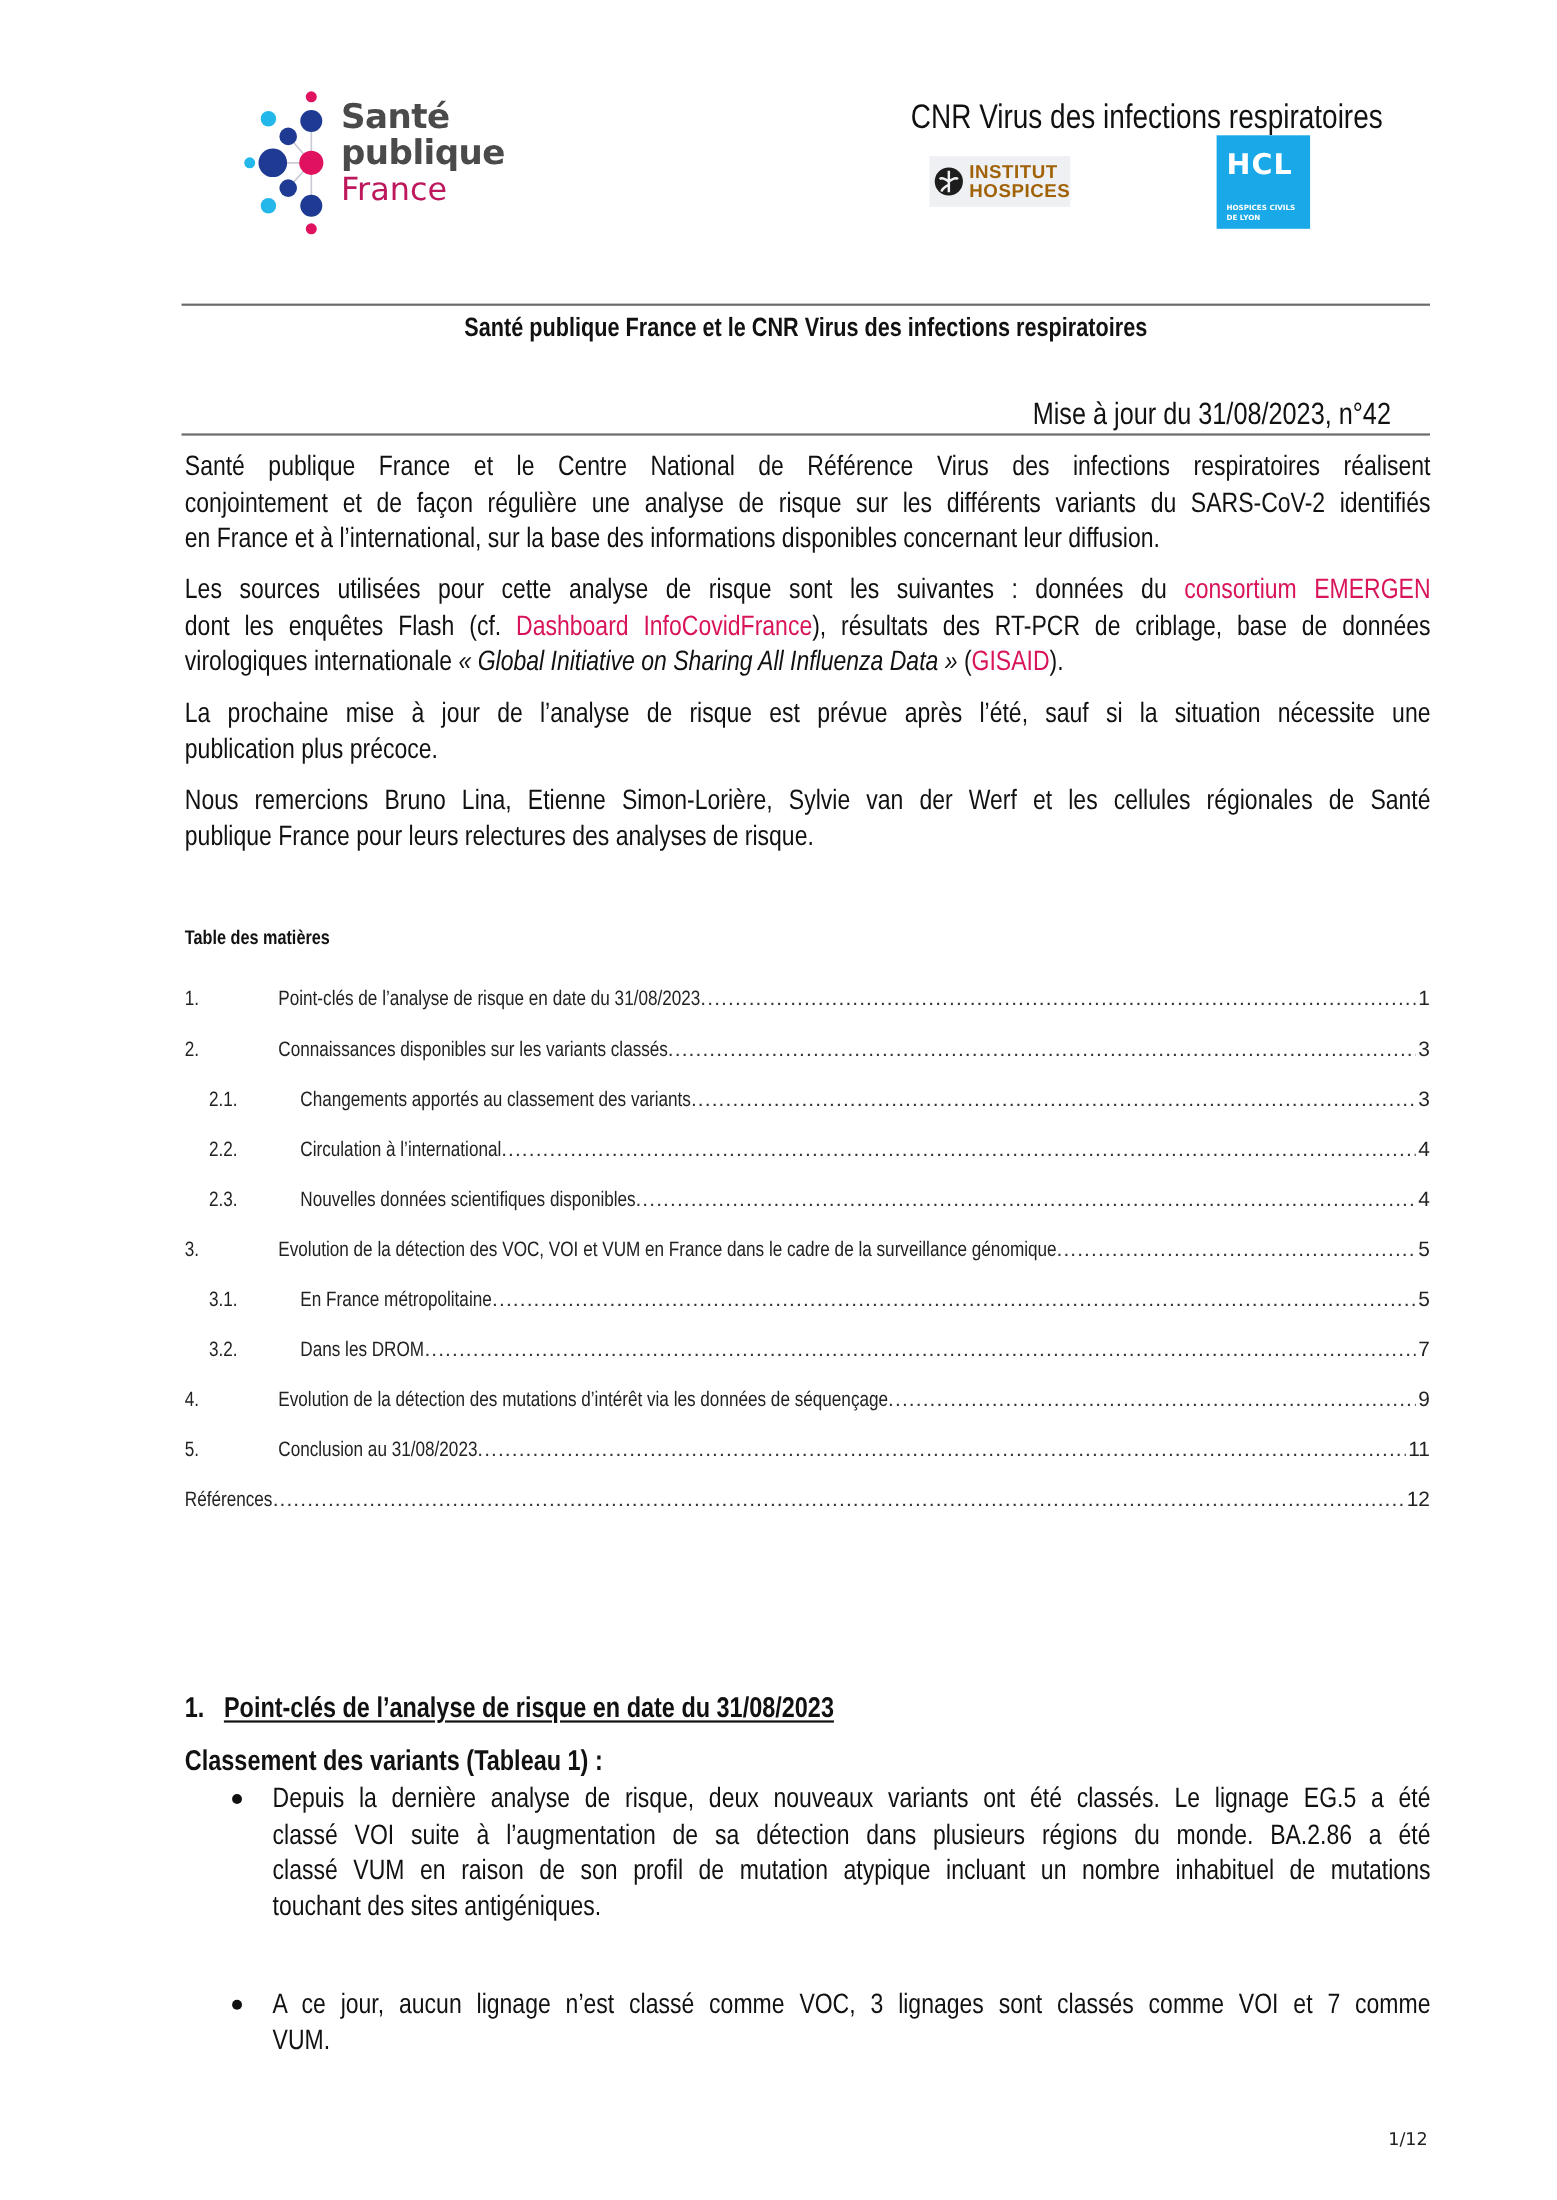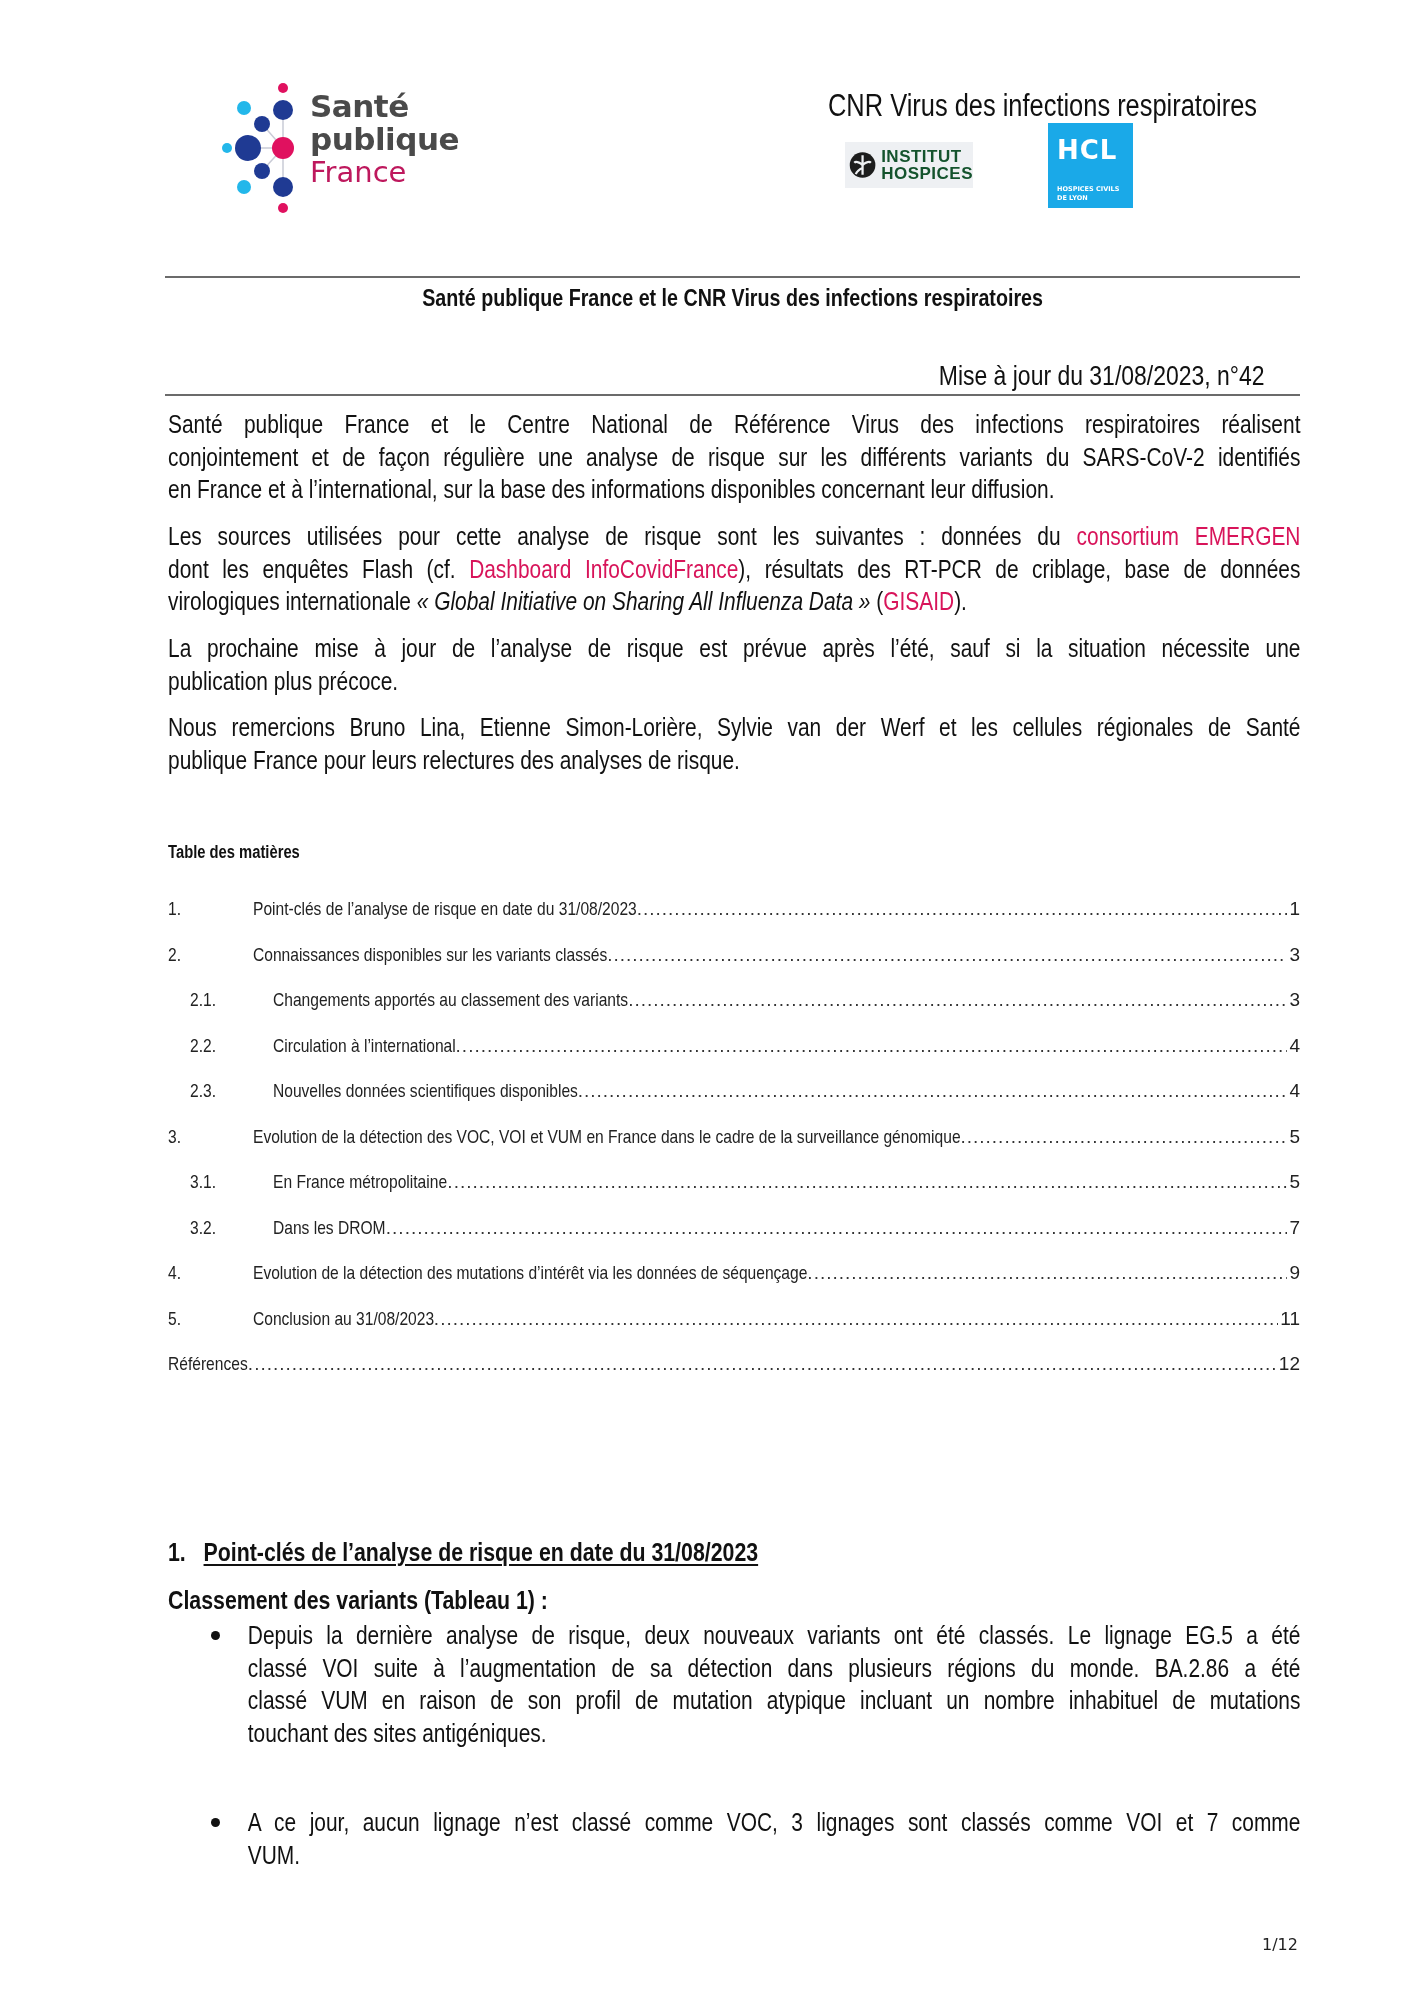--- a/index.html
+++ b/index.html
@@ -8,22 +8,22 @@
   .narrow { display: inline-block; transform-origin: left top; transform: scaleX(0.82); white-space: nowrap; }
 
   
   .spf-logo { left: 220px; top: 80px; width: 240px; height: 140px; }
   .spf-text { position: absolute; left: 90px; top: 10px; font-family: "DejaVu Sans", sans-serif; color: #4a4a4a; line-height: 33px; }
   .spf-text .l1, .spf-text .l2 { font-weight: bold; font-size: 31px; display:block; letter-spacing: -0.5px; }
   .spf-text .l3 { font-size: 29px; display:block; color:#be185d; font-weight: normal; }
 
   .cnr-title { left: 828px; top: 88px; font-size: 31px; color: #111; }
   .pasteur { left: 845px; top: 142px; width: 128px; height: 46px; background: #eef0f3; display:flex; align-items:center; gap:5px; padding-left:4px; box-sizing:border-box; }
-  .pasteur .words { font-weight: bold; font-size: 17px; line-height: 17px; color:#14532d; letter-spacing: 0.5px; }
-  .hcl { left: 1048px; top: 123px; width: 85px; height: 85px; background: #1aa9e8; color: #fff; box-sizing: border-box; padding: 14px 0 0 9px; }
+  .pasteur .words { font-weight: bold; font-size: 17px; line-height: 17px; color:#a16207; letter-spacing: 0.5px; }
+  .hcl { left: 1106px; top: 123px; width: 85px; height: 85px; background: #1aa9e8; color: #fff; box-sizing: border-box; padding: 14px 0 0 9px; }
   .hcl .big { font-family: "DejaVu Sans", sans-serif; font-weight: bold; font-size: 26px; line-height: 26px; letter-spacing: 1px; }
   .hcl .small { font-family: "DejaVu Sans", sans-serif; font-weight: bold; font-size: 6.5px; line-height: 9px; margin-top: 22px; }
 
   .rule { left: 165px; width: 1135px; height: 2px; background: #6b6b6b; }
   .title { left: 165px; width: 1135px; text-align: center; font-weight: bold; font-size: 24px; line-height: 34px; }
   .title .narrow { transform-origin: center top; }
   .subtitle { left: 165px; width: 1135px; text-align: right; font-size: 28px; }
   .subtitle .narrow { transform-origin: center top; }
 
   .para { left: 168px; width: 1132px; font-size: 25.5px; line-height: 32.5px; }

